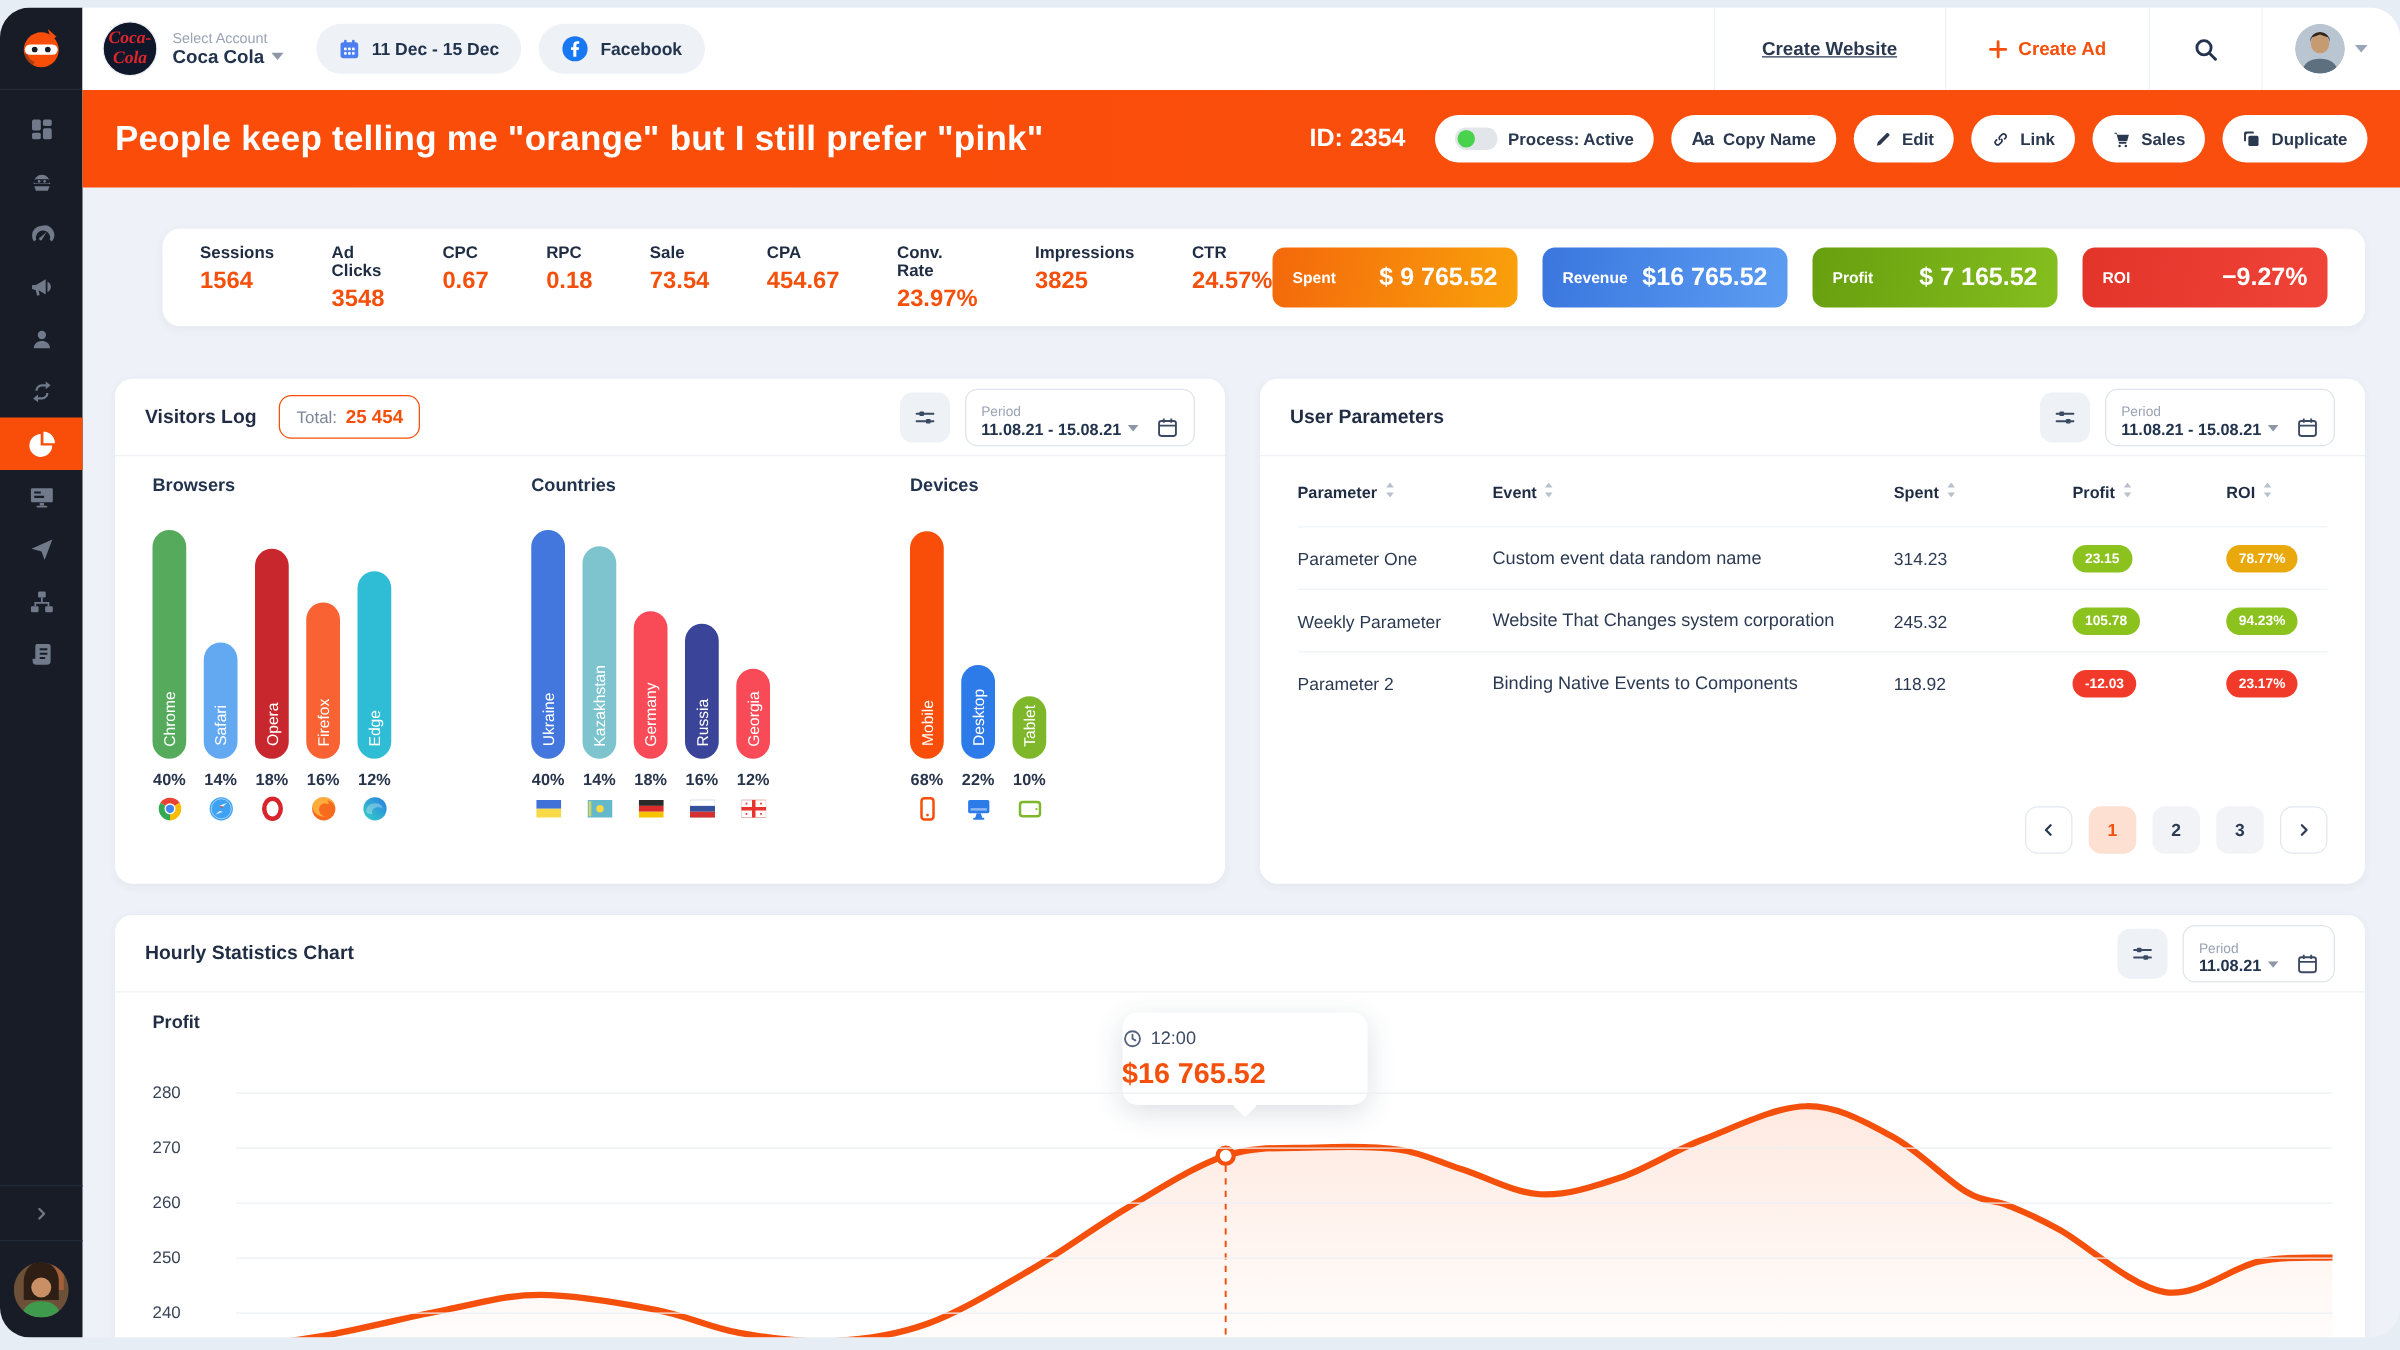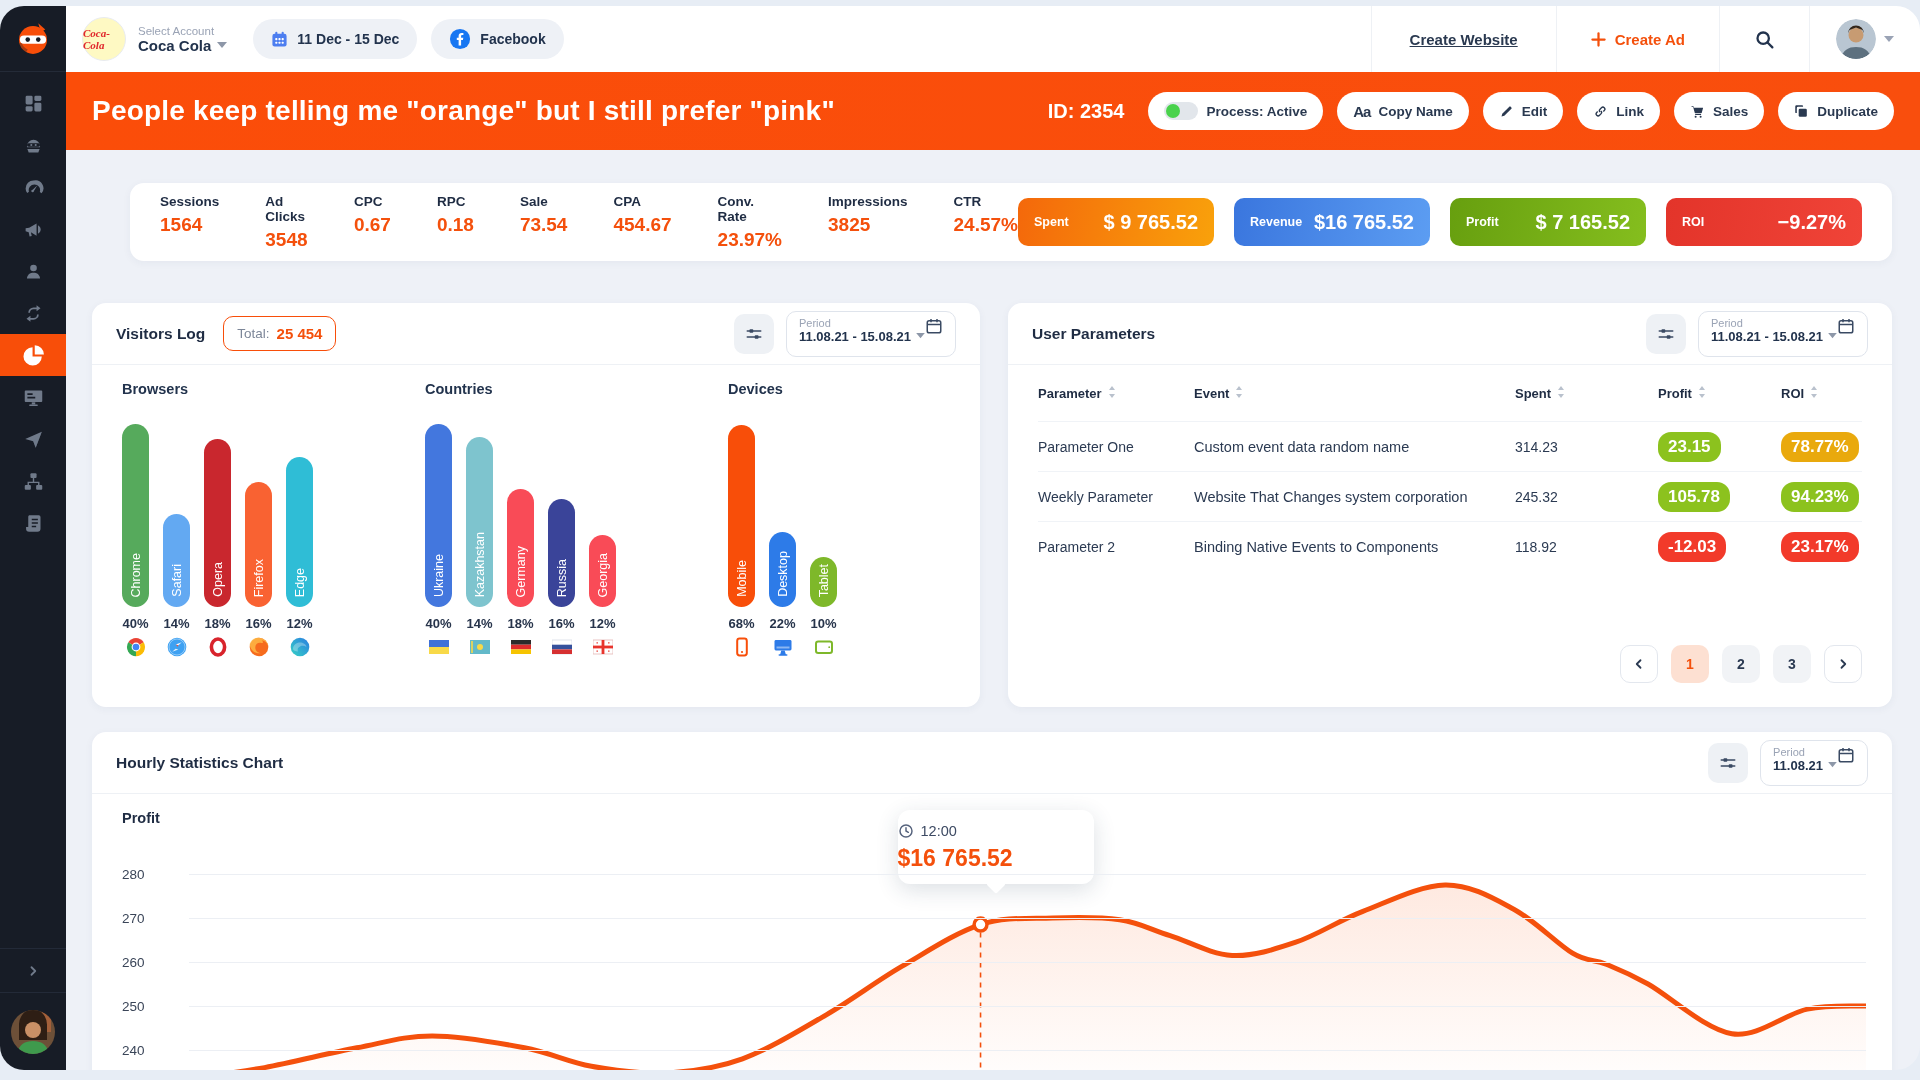--- a/index.html
+++ b/index.html
@@ -20,23 +20,23 @@
   .nav-item.active { background:#f84e09; color:#fff; }
   #sb-bottom { margin-top:auto; width:100%; display:flex; flex-direction:column; align-items:center; }
   #sb-collapse { width:100%; height:44px; display:flex; align-items:center; justify-content:center;
     color:#707a8a; border-top:1px solid #232a38; }
   #sb-avatar { width:100%; height:78px; display:flex; align-items:center; justify-content:center;
     border-top:1px solid #232a38; }
 
   
   #header { background:#fff; display:flex; align-items:center; padding:0 0 0 16px; }
   .hdr-div { width:1px; height:100%; background:#eef1f5; }
-  #brand-logo { width:44px; height:44px; border-radius:50%; border:1px solid #e8ebf0; background:#fef9c3;
+  #brand-logo { width:44px; height:44px; border-radius:50%; border:1px solid #e8ebf0; background:#0f172a;
     display:flex; align-items:center; justify-content:center; font-family:"Liberation Serif", serif;
-    font-style:italic; font-weight:bold; font-size:11px; color:#e0252b; }
+    font-style:italic; font-weight:bold; font-size:14px; color:#e0252b;text-align:center; }
   #account { margin-left:12px; }
   #account .sel { font-size:11.5px; color:#9aa3b5; }
   #account .acc { font-size:15px; font-weight:bold; color:#22334d; display:flex; align-items:center; gap:6px; cursor:pointer; }
   .pill { height:40px; border-radius:20px; background:#eef1f6; display:flex; align-items:center;
     gap:9px; padding:0 18px; font-size:14px; font-weight:bold; color:#22334d; cursor:pointer; }
   #date-pill { margin-left:26px; }
   #fb-pill { margin-left:14px; }
   #hdr-right { margin-left:auto; display:flex; align-items:center; height:100%; }
   #create-website { font-size:15px; font-weight:bold; text-decoration:underline; color:#2a3950;
     padding:0 38px; cursor:pointer; }
@@ -76,21 +76,21 @@
   
   #row2 { display:flex; gap:28px; margin-bottom:25px; }
   .panel-hdr { height:62px; display:flex; align-items:center; padding:0 24px; gap:18px;
     border-bottom:1px solid #eef1f5; }
   .panel-title { font-size:15.5px; font-weight:bold; color:#1f2c43; }
   .hdr-tools { margin-left:auto; display:flex; align-items:center; gap:12px; }
   .filter-btn { width:40px; height:40px; border-radius:10px; background:#eef1f5; display:flex;
     align-items:center; justify-content:center; color:#3a4a63; cursor:pointer; border:none; }
   .filter-btn svg { width:18px; height:18px; }
   .period { border:1px solid #dfe4ec; border-radius:10px; height:46px; padding:5px 12px;
-    display:flex; align-items:flex-start; cursor:pointer; background:#fff; }
+    display:flex; align-items:flex-end; gap:14px; cursor:pointer; background:#fff; }
   .period .plab { font-size:11px; color:#9aa3b5; }
   .period .pval { font-size:13px; font-weight:bold; color:#22334d; display:flex; align-items:center; gap:5px; }
   .period svg.cal { width:18px; height:18px; color:#3a4a63; }
 
   
   #visitors-panel { flex:0 0 888px; height:404px; }
   .total-pill { border:1.5px solid #f84e09; border-radius:10px; padding:8px 13px; display:flex;
     gap:7px; font-size:13.5px; align-items:center; }
   .total-pill .tl { color:#7c8698; }
   .total-pill .tv { color:#f4500c; font-weight:bold; font-size:15px; }
@@ -108,21 +108,21 @@
 
   
   #params-panel { flex:1; height:404px; display:flex; flex-direction:column; }
   #tbl { padding:0 30px; }
   .trow { display:grid; grid-template-columns:156px 321px 143px 123px 1fr; align-items:center; }
   .thead { height:56px; }
   .thead .th { display:flex; align-items:center; gap:6px; font-size:13px; font-weight:bold;
     color:#1f2c43; cursor:pointer; }
   .tbody-row { height:50px; border-top:1px solid #f0f3f7; font-size:14px; color:#2b3a52; }
   .tbody-row .ev { font-size:14.5px; }
-  .badge { display:inline-block; padding:5px 10px; border-radius:13px; color:#fff; font-size:17px; font-weight:bold; }
+  .badge { display:inline-block; padding:5px 10px; border-radius:13px; color:#fff; font-size:11px; font-weight:bold; }
   #pagination { margin-top:auto; display:flex; justify-content:flex-end; gap:13px; padding:0 30px 24px; }
   .pg { width:38px; height:38px; border-radius:10px; display:flex; align-items:center; justify-content:center;
     font-size:14px; font-weight:bold; color:#2b3a52; background:#f1f3f6; cursor:pointer; border:none; }
   .pg.arrow { background:#fff; border:1px solid #e3e7ee; color:#2b3a52; }
   .pg.current { background:#fde0d2; color:#f4500c; }
 
   
   #hourly-panel { height:420px; }
   #chart-wrap { padding:16px 26px 0 30px; }
   #profit-label { font-size:14.5px; font-weight:bold; color:#1f2c43; height:20px; }

